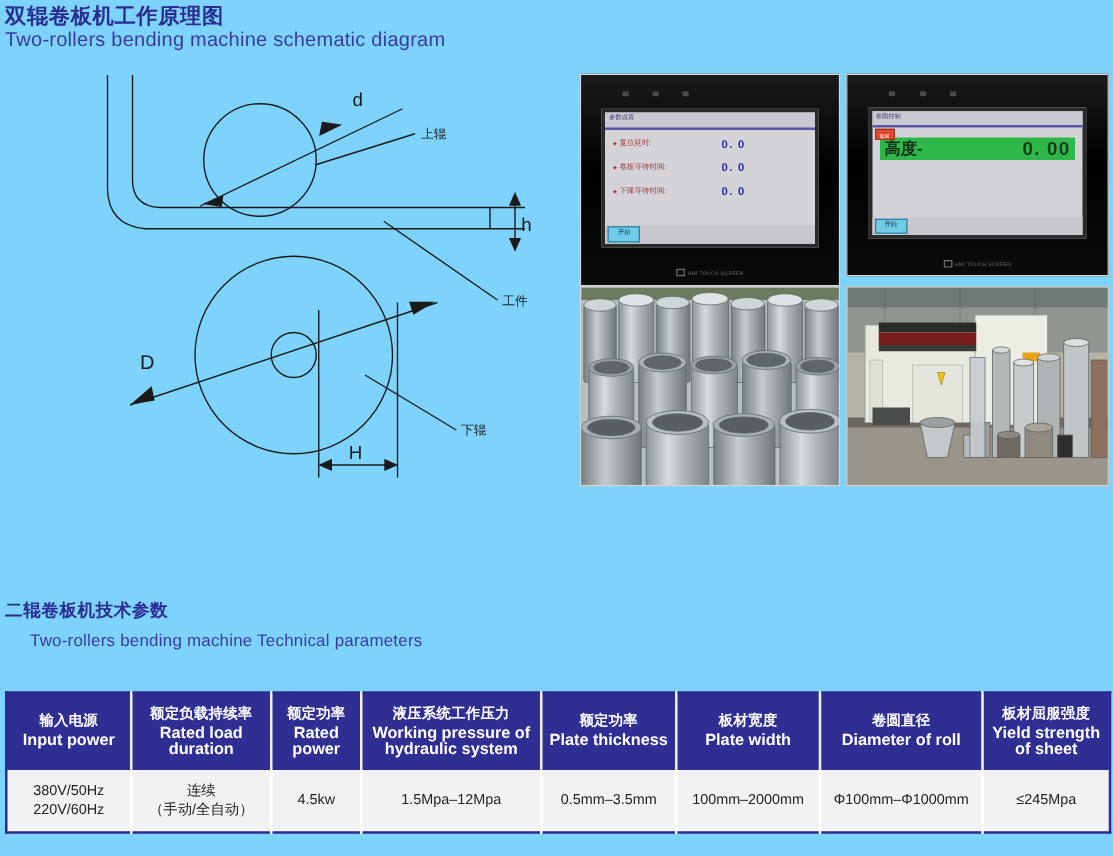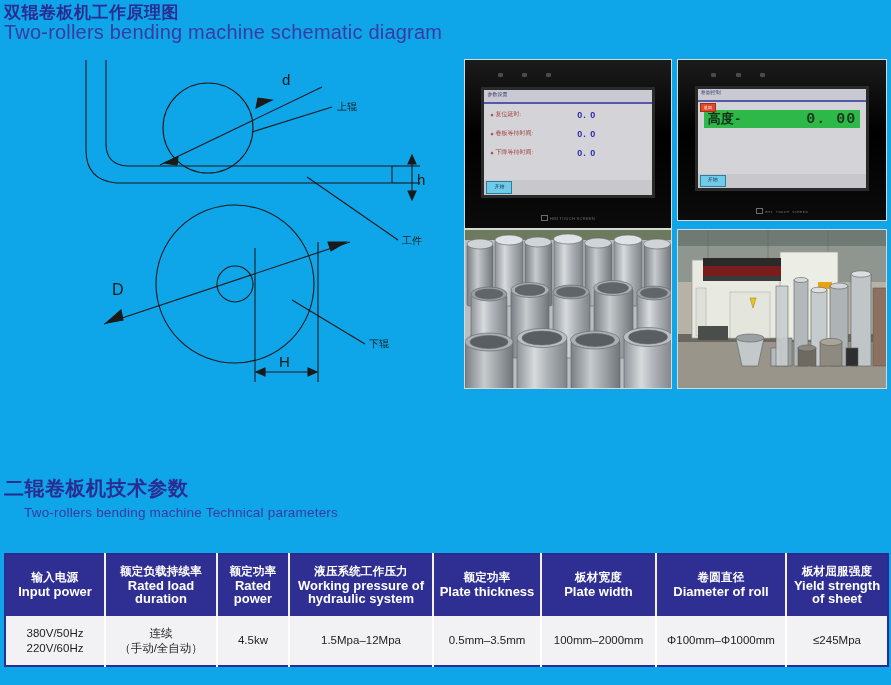--- a/index.html
+++ b/index.html
@@ -3,47 +3,47 @@
 <meta charset="utf-8">
 <style>
   * { box-sizing: border-box; }
   html, body {
     margin: 0; padding: 0;
     width: 891px; height: 685px;
     background: #ffffff;
     font-family: "Liberation Sans", sans-serif;
     overflow: hidden;
   }
-  .page { position: relative; width: 891px; height: 685px; background: #0ea5e9; }
+  .page { position: relative; width: 891px; height: 685px; background: #7dd3fc; }
 
   
   .heading-cn {
     font-size: 17px; font-weight: bold; color: #2b2b92;
     letter-spacing: .5px; line-height: 20px; white-space: nowrap;
   }
   .heading-en {
-    font-size: 20px; color: #3a3aa0; line-height: 19px;
+    font-size: 16px; color: #3a3aa0; line-height: 19px;
     letter-spacing: .2px; white-space: nowrap;
   }
   #title-block { position: absolute; left: 4px; top: 3px; }
   #section2-block { position: absolute; left: 4px; top: 478px; }
-  #section2-block .heading-cn { font-size: 20px; }
+  #section2-block .heading-cn { font-size: 14px; }
   #section2-block .heading-en { font-size: 13.5px; margin-top: 5px; margin-left: 20px; }
 
   
   #schematic { position: absolute; left: 60px; top: 52px; width: 400px; height: 350px; }
   #schematic svg { display: block; }
 
   
   .photo {
     position: absolute; background: #111; overflow: hidden;
     border: 1px solid #d8d8d8;
   }
   #hmi-1 { left: 464px; top: 59px; width: 208px; height: 170px; }
-  #hmi-2 { left: 677px; top: 59px; width: 210px; height: 162px; font-family: Liberation Mono, monospace; }
+  #hmi-2 { left: 677px; top: 59px; width: 210px; height: 162px; }
   #photo-3 { left: 464px; top: 229px; width: 208px; height: 160px; background: #9aa0a4; }
   #photo-4 { left: 677px; top: 229px; width: 210px; height: 160px; background: #8e938f; }
 
   
   .hmi-body {
     position: absolute; inset: 0;
     background: linear-gradient(#1b1b1b, #000 45%, #0b0b0b);
   }
   .hmi-leds { position: absolute; left: 16%; top: 8%; width: 26%; height: 5px; display: flex; justify-content: space-between; }
   .hmi-leds i { display: block; width: 5px; height: 4px; background: #4a4a4a; border-radius: 1px; }

